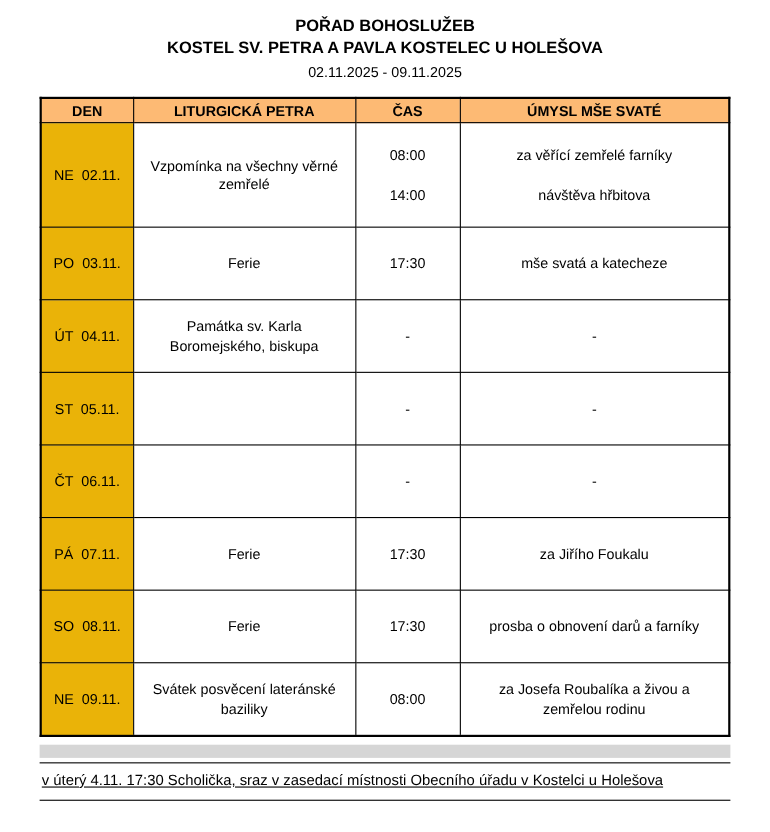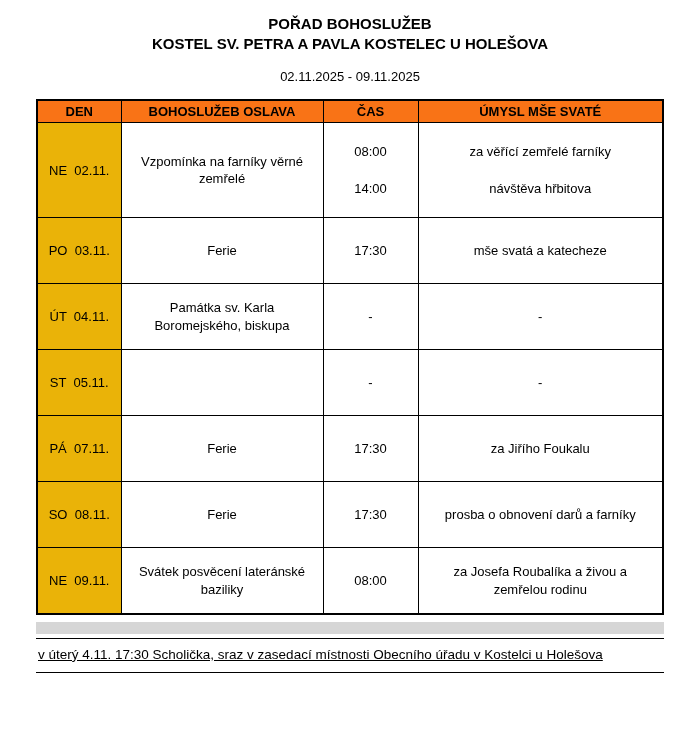--- a/index.html
+++ b/index.html
@@ -7,31 +7,31 @@
   body {
     width: 700px;
     min-height: 756px;
     font-family: "Liberation Sans", sans-serif;
     color: #000000;
   }
   .page { padding: 14px 36px 10px 36px; }
 
   .header { text-align: center; margin-bottom: 13px; }
   .title, .subtitle { font-size: 15px; font-weight: bold; line-height: 1.32; }
-  .daterange { font-size: 13px; line-height: 1.4; margin-top: 14px; }
+  .daterange { font-size: 13px; line-height: 1.4; margin-top: 3px; }
 
   table.schedule {
     width: 100%;
     border-collapse: collapse;
     border: 2px solid #000000;
     table-layout: fixed;
   }
   .schedule th, .schedule td { border: 1px solid #000000; }
   .schedule th {
-    background: #f97316;
+    background: #fdba74;
     font-size: 13px;
     font-weight: bold;
     height: 23px;
     text-align: center;
   }
   .schedule th:nth-child(1) { width: 84px; }
   .schedule th:nth-child(2) { width: 202px; }
   .schedule th:nth-child(3) { width: 95px; }
 
   .schedule tbody tr { height: 66px; }
@@ -89,29 +89,29 @@
   <div class="header">
     <div class="title">POŘAD BOHOSLUŽEB</div>
     <div class="subtitle">KOSTEL SV. PETRA A PAVLA KOSTELEC U HOLEŠOVA</div>
     <div class="daterange">02.11.2025 - 09.11.2025</div>
   </div>
 
   <table class="schedule">
     <thead>
       <tr id="header-row">
           <th>DEN</th>
-          <th>BOHOSLUŽEB OSLAVA</th>
+          <th>LITURGICKÁ PETRA</th>
           <th>ČAS</th>
           <th>ÚMYSL MŠE SVATÉ</th>
         </tr>
     </thead>
     <tbody id="schedule-body">
         <tr class="tall">
           <td class="day-cell">NE  02.11.</td>
-          <td class="celebration-cell">Vzpomínka na farníky věrné zemřelé</td>
+          <td class="celebration-cell">Vzpomínka na všechny věrné zemřelé</td>
           <td class="time-cell">
             <div class="cell-stack">
               <div>08:00</div>
               <div>14:00</div>
             </div>
           </td>
           <td class="intention-cell">
             <div class="cell-stack">
               <div>za věřící zemřelé farníky</div>
               <div>návštěva hřbitova</div>
@@ -154,20 +154,34 @@
               <div>-</div>
             </div>
           </td>
           <td class="intention-cell">
             <div class="cell-stack">
               <div>-</div>
             </div>
           </td>
         </tr>
         <tr>
+          <td class="day-cell">ČT  06.11.</td>
+          <td class="celebration-cell"></td>
+          <td class="time-cell">
+            <div class="cell-stack">
+              <div>-</div>
+            </div>
+          </td>
+          <td class="intention-cell">
+            <div class="cell-stack">
+              <div>-</div>
+            </div>
+          </td>
+        </tr>
+        <tr>
           <td class="day-cell">PÁ  07.11.</td>
           <td class="celebration-cell">Ferie</td>
           <td class="time-cell">
             <div class="cell-stack">
               <div>17:30</div>
             </div>
           </td>
           <td class="intention-cell">
             <div class="cell-stack">
               <div>za Jiřího Foukalu</div>

